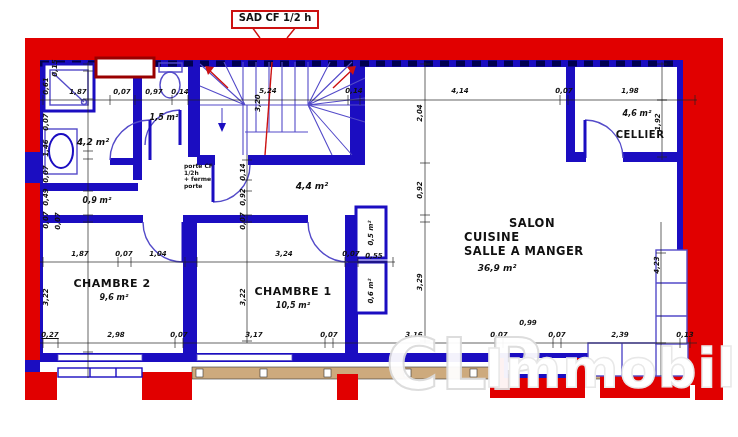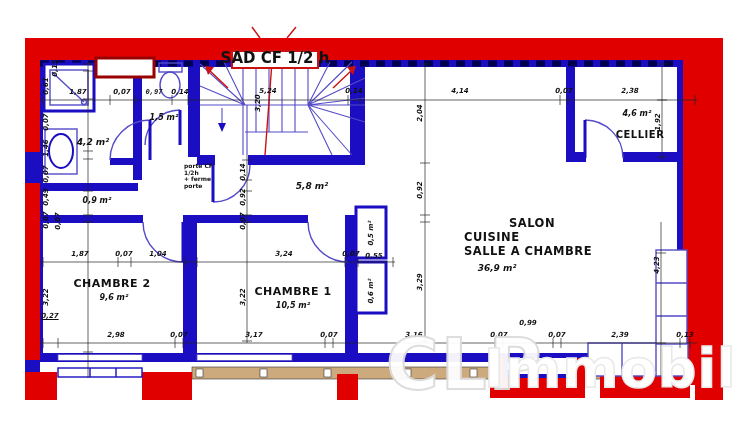--- a/index.html
+++ b/index.html
@@ -28,22 +28,22 @@
        transform:translate(-50%,-50%);white-space:nowrap;z-index:5;}
   .dim.rot{transform:translate(-50%,-50%) rotate(-90deg);}
   .room-name{position:absolute;font-size:11px;font-weight:bold;letter-spacing:.5px;
        transform:translate(-50%,-50%);white-space:nowrap;z-index:5;}
   .room-area{position:absolute;font-size:8px;font-weight:bold;font-style:italic;
        transform:translate(-50%,-50%);white-space:nowrap;z-index:5;}
   .room-area.rot{transform:translate(-50%,-50%) rotate(-90deg);font-size:7px;}
   .salon-line{position:absolute;left:464px;font-size:11.5px;font-weight:bold;
        letter-spacing:.5px;white-space:nowrap;z-index:5;}
   .callout{position:absolute;left:231px;top:10px;width:84px;height:15px;
-       border:2px solid var(--section-red);background:#fff;display:flex;align-items:flex-end;
-       justify-content:center;font-size:15px;font-weight:bold;white-space:nowrap;z-index:6;margin-top:40px;}
+       border:2px solid var(--section-red);background:#fff;display:flex;align-items:flex-start;
+       justify-content:center;font-size:10px;font-weight:bold;white-space:nowrap;z-index:6;}
   .door-note{position:absolute;left:184px;top:163px;font-size:6px;line-height:6.5px;
        white-space:pre-line;z-index:5;font-weight:bold;}
   .wm{position:absolute;z-index:9;font-weight:bold;color:#fff;line-height:1;}
   .wm1{left:386px;top:328px;font-size:72px;letter-spacing:2px;
        -webkit-text-stroke:2px #dcdcdc;opacity:.95;}
   .wm2{left:484px;top:342px;font-size:54px;letter-spacing:1px;
        -webkit-text-stroke:1.5px #e8e8e8;}
 </style>
 </head>
 <body>
@@ -180,64 +180,64 @@
     </g>
   </svg>
 
   <div class="callout">
     <span>SAD CF 1/2 h</span>
   </div>
 
   <span class="room-area" style="left:93px;top:142px;font-size:9px;">4,2 m²</span>
   <span class="room-area" style="left:164px;top:117px;">1,5 m²</span>
   <span class="room-area" style="left:97px;top:200px;">0,9 m²</span>
-  <span class="room-area" style="left:312px;top:186px;font-size:9px;">5,8 m²</span>
+  <span class="room-area" style="left:312px;top:186px;font-size:9px;">4,4 m²</span>
   <span class="room-area" style="left:637px;top:113px;">4,6 m²</span>
   <span class="room-name" style="left:640px;top:134px;font-size:10px;">CELLIER</span>
   <span class="salon-line" style="top:216px;margin-left:45px;">SALON</span>
   <span class="salon-line" style="top:230px;">CUISINE</span>
-  <span class="salon-line" style="top:244px;">SALLE A CHAMBRE</span>
+  <span class="salon-line" style="top:244px;">SALLE A MANGER</span>
   <span class="room-area" style="left:497px;top:268px;font-size:9px;">36,9 m²</span>
   <span class="room-name" style="left:112px;top:283px;">CHAMBRE 2</span>
   <span class="room-area" style="left:114px;top:297px;">9,6 m²</span>
   <span class="room-name" style="left:293px;top:291px;text-align:right;">CHAMBRE 1</span>
   <span class="room-area" style="left:293px;top:305px;">10,5 m²</span>
   <span class="room-area rot" style="left:371px;top:233px;">0,5 m²</span>
   <span class="room-area rot" style="left:371px;top:291px;">0,6 m²</span>
 
   <div class="door-note">porte CF
 1/2h
 + ferme
 porte</div>
 
   <div id="dims-layer">
       <span class="dim" style="left: 78px; top: 92px;">1,87</span>
       <span class="dim" style="left: 122px; top: 92px;">0,07</span>
-      <span class="dim" style="left: 154px; top: 92px; font-family: Liberation Mono, monospace;">0,97</span>
+      <span class="dim" style="left: 154px; top: 92px;">0,97</span>
       <span class="dim" style="left: 180px; top: 92px;">0,14</span>
       <span class="dim" style="left: 268px; top: 91px;">5,24</span>
       <span class="dim" style="left: 354px; top: 91px;">0,14</span>
       <span class="dim" style="left: 460px; top: 91px; text-align: right;">4,14</span>
       <span class="dim" style="left: 564px; top: 91px;">0,07</span>
-      <span class="dim" style="left: 630px; top: 91px;">2,38</span>
+      <span class="dim" style="left: 630px; top: 91px;">1,98</span>
       <span class="dim rot" style="left: 55px; top: 68px;">0,15</span>
       <span class="dim rot" style="left: 46px; top: 86px;">0,61</span>
       <span class="dim rot" style="left: 46px; top: 122px;">0,07</span>
       <span class="dim rot" style="left: 46px; top: 148px;">1,46</span>
       <span class="dim rot" style="left: 46px; top: 174px;">0,07</span>
       <span class="dim rot" style="left: 46px; top: 197px;">0,49</span>
       <span class="dim rot" style="left: 46px; top: 220px;">0,07</span>
       <span class="dim rot" style="left: 46px; top: 297px;">3,22</span>
       <span class="dim" style="left: 80px; top: 254px;">1,87</span>
       <span class="dim" style="left: 124px; top: 254px;">0,07</span>
       <span class="dim" style="left: 158px; top: 254px;">1,04</span>
       <span class="dim" style="left: 284px; top: 254px;">3,24</span>
       <span class="dim" style="left: 351px; top: 254px;">0,07</span>
       <span class="dim" style="left: 374px; top: 256px;">0,55</span>
-      <span class="dim" style="left: 50px; top: 316px; text-decoration: underline;">0,27</span>
+      <span class="dim" style="left: 50px; top: 335px; text-decoration: underline;">0,27</span>
       <span class="dim" style="left: 116px; top: 335px;">2,98</span>
       <span class="dim" style="left: 179px; top: 335px;">0,07</span>
       <span class="dim" style="left: 254px; top: 335px;">3,17</span>
       <span class="dim" style="left: 329px; top: 335px;">0,07</span>
       <span class="dim" style="left: 414px; top: 335px;">3,16</span>
       <span class="dim" style="left: 499px; top: 335px;">0,07</span>
       <span class="dim" style="left: 528px; top: 323px;">0,99</span>
       <span class="dim" style="left: 557px; top: 335px;">0,07</span>
       <span class="dim" style="left: 620px; top: 335px;">2,39</span>
       <span class="dim" style="left: 685px; top: 335px;">0,13</span>

